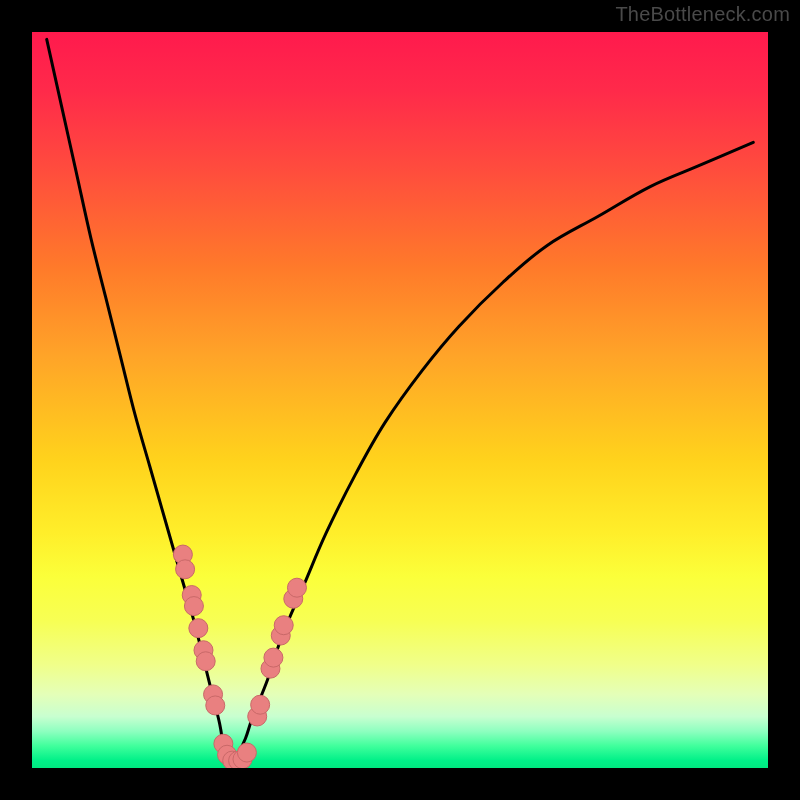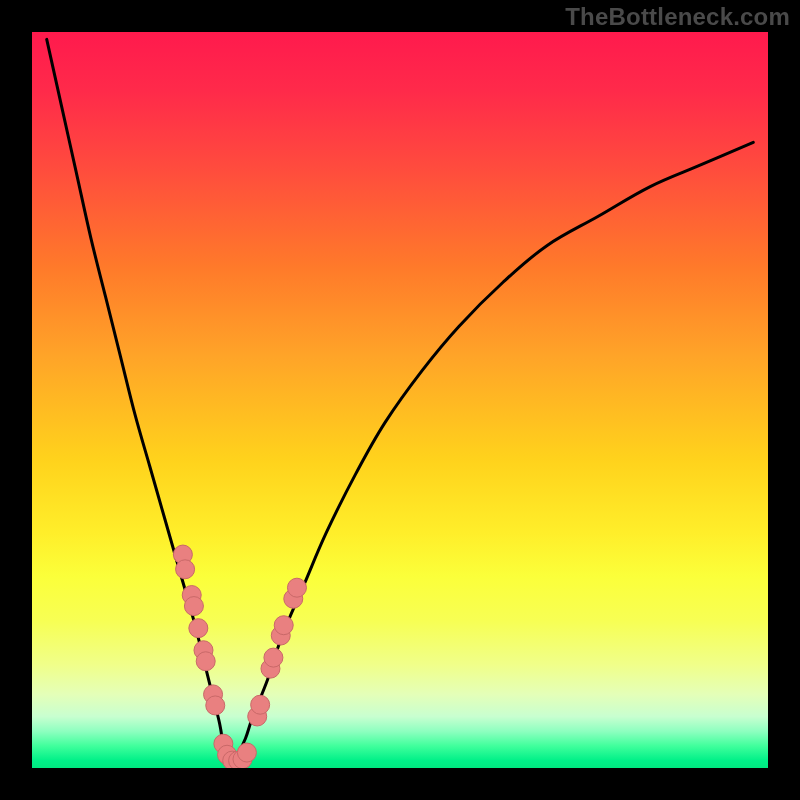--- a/index.html
+++ b/index.html
@@ -52,22 +52,22 @@
   }
   .curve-layer {
     position: absolute;
     inset: 0;
   }
   .watermark {
     position: absolute;
     top: 3px;
     right: 10px;
     color: #4a4a4a;
-    font-size: 24px;
-    font-weight: 700;
+    font-size: 20px;
+    font-weight: 400;
     letter-spacing: 0.2px;
     text-align: center;
   }
 </style>
 </head>
 <body>
 
 <div class="frame">
   <div class="plot">
     <div class="gradient"></div>

